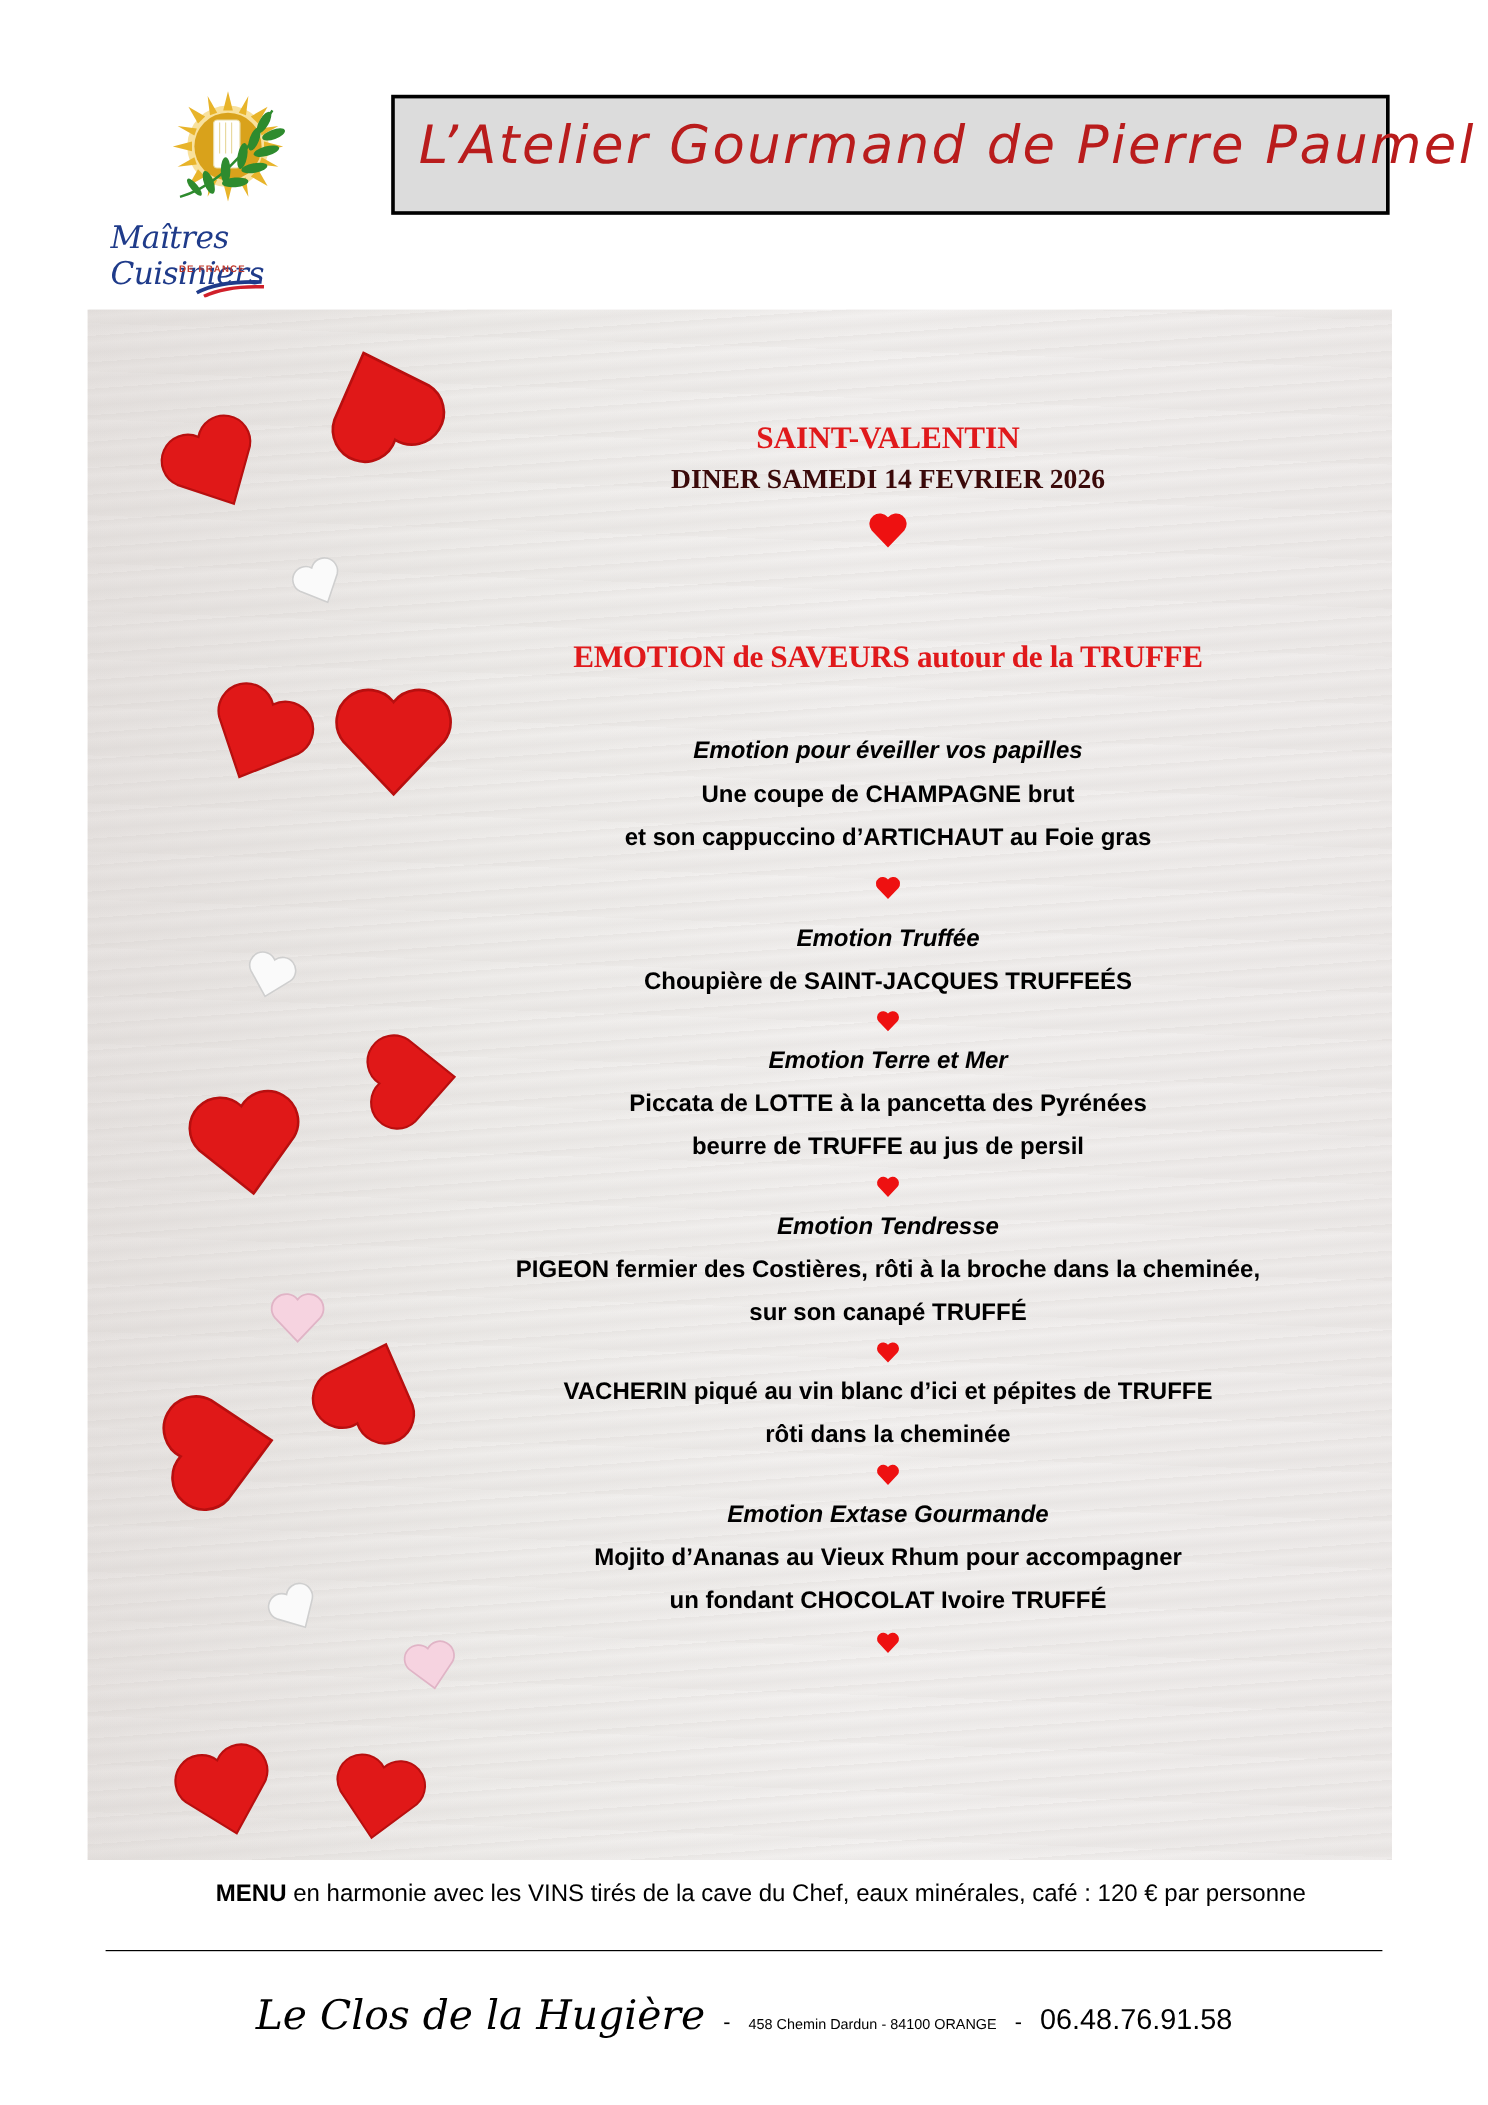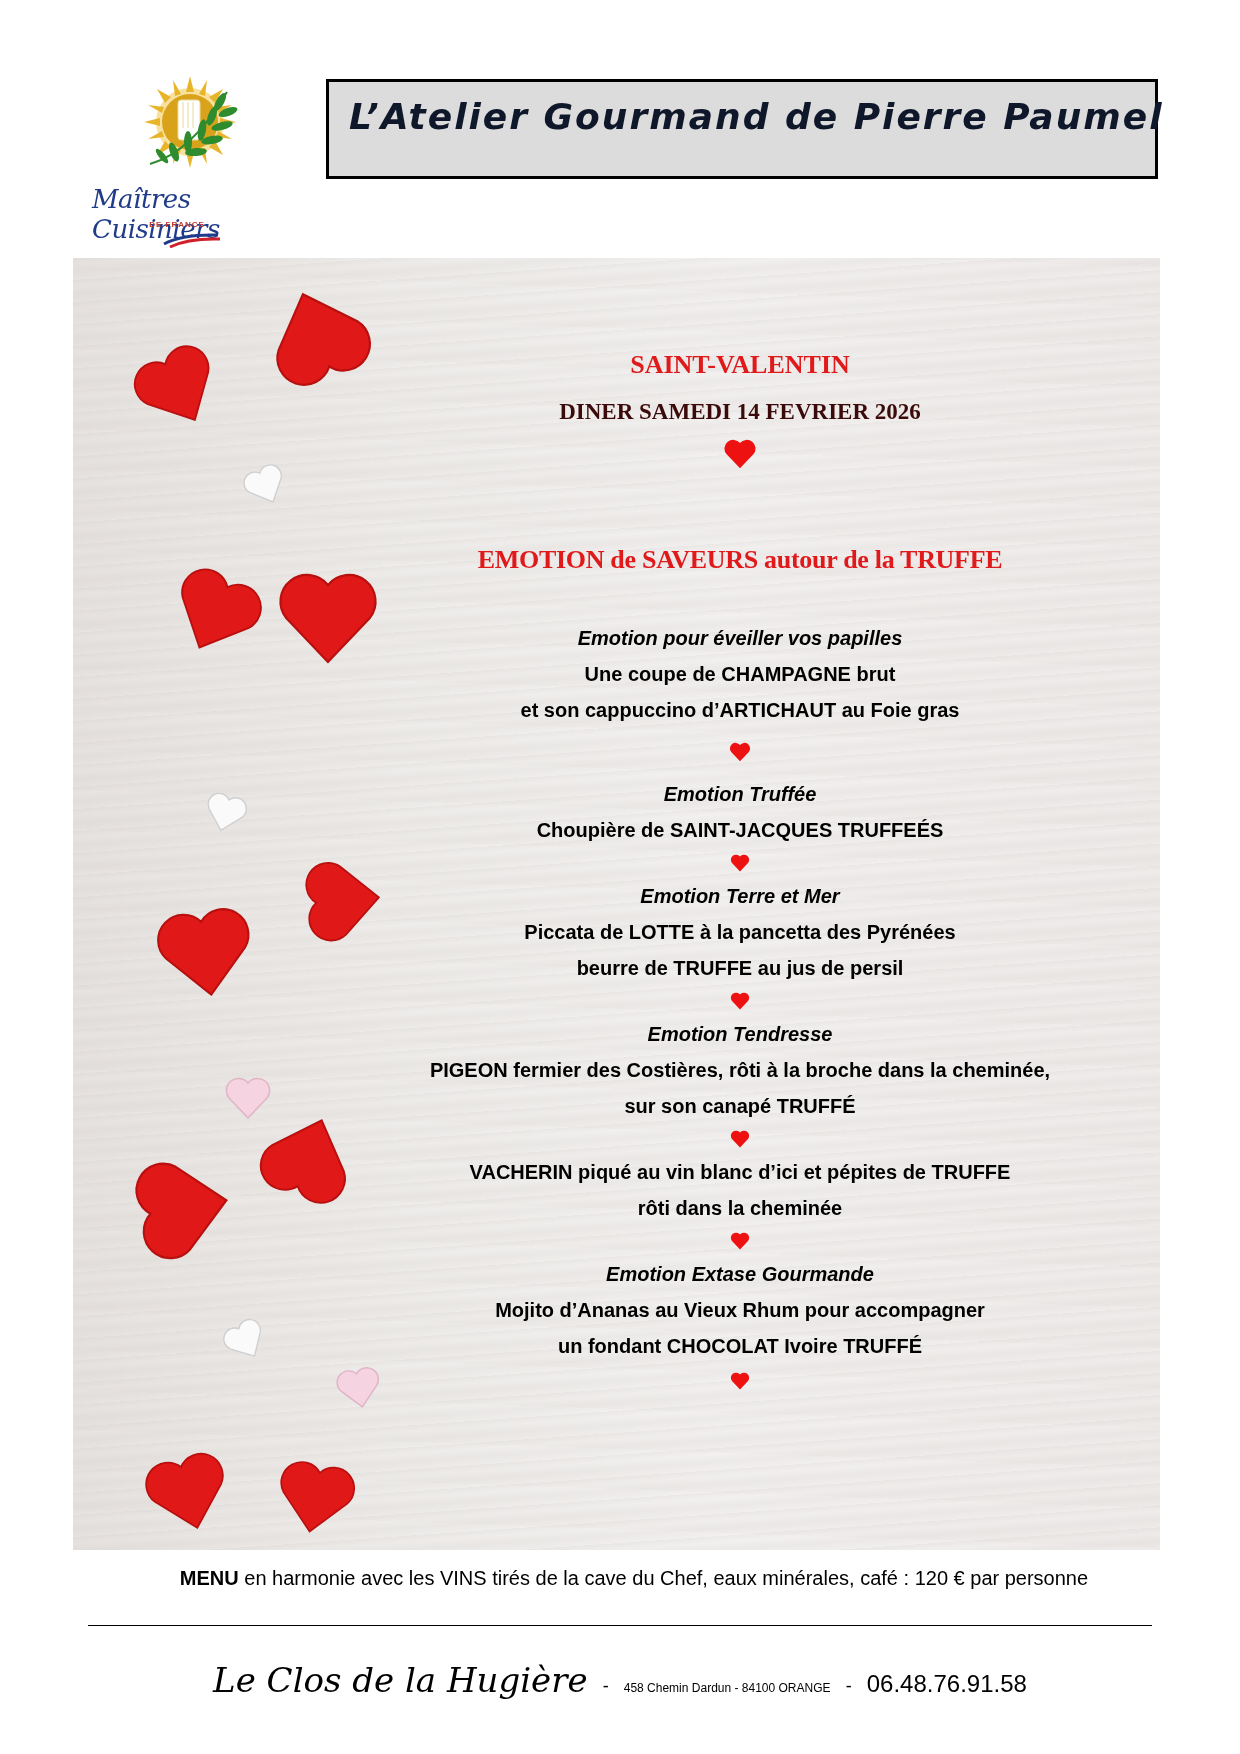--- a/index.html
+++ b/index.html
@@ -7,35 +7,35 @@
 
   
   .logo { position:absolute; left:72px; top:72px; width:210px; height:180px; }
   .logo-emblem { position:absolute; left:60px; top:0; width:120px; height:110px; }
   .logo-script { position:absolute; left:20px; top:112px; width:200px; text-align:left; font-family:"DejaVu Serif", serif; font-style:italic; font-size:26px; color:#1f3b8a; letter-spacing:-0.5px; }
   .logo-sub { position:absolute; left:0; top:148px; width:210px; text-align:center; font-family:"Liberation Sans", sans-serif; font-size:8px; font-weight:bold; color:#c0392b; letter-spacing:1px; }
   .logo-flag { position:absolute; left:90px; top:160px; width:60px; height:16px; }
 
   
   .title-box { position:absolute; left:326px; top:79px; width:832px; height:100px; background:#dcdcdc; border:3px solid #000; box-sizing:border-box; }
-  .title-text { position:absolute; left:20px; top:14px; width:800px; font-family:"DejaVu Sans", sans-serif; font-style:italic; font-weight:bold; font-size:36px; color:#0f172a; letter-spacing:2px; white-space:nowrap; }
+  .title-text { position:absolute; left:20px; top:14px; width:800px; font-family:"DejaVu Sans", sans-serif; font-style:italic; font-weight:normal; font-size:44px; color:#b91c1c; letter-spacing:2px; white-space:nowrap; }
 
   
   .panel { position:absolute; left:73px; top:258px; width:1087px; height:1292px;
     background:
       repeating-linear-gradient(176deg, rgba(200,195,192,0.18) 0px, rgba(255,255,255,0) 6px, rgba(190,185,182,0.12) 14px, rgba(255,255,255,0) 22px),
       repeating-linear-gradient(2deg, rgba(210,205,200,0.10) 0px, rgba(255,255,255,0) 40px),
       linear-gradient(90deg, #e7e3e1 0%, #efedeb 30%, #f3f1f0 60%, #efeceb 100%);
     overflow:hidden; }
   .deco-heart { position:absolute; }
 
   
   .menu { position:absolute; left:380px; top:345px; width:720px; text-align:center; }
   .h-event { font-family:"Liberation Serif", serif; font-weight:bold; font-size:26px; color:#e0191b; margin:0; height:40px; line-height:40px; }
-  .h-date { font-family:"Liberation Serif", serif; font-weight:bold; font-size:23px; color:#3b0a0a; margin-top:12px; height:30px; line-height:30px; }
+  .h-date { font-family:"Liberation Serif", serif; font-weight:bold; font-size:23px; color:#3b0a0a; height:30px; line-height:30px; }
   .sep-big { height:50px; display:flex; justify-content:center; align-items:center; margin-top:2px; }
   .h-theme { font-family:"Liberation Serif", serif; font-weight:bold; font-size:26px; color:#e0191b; margin-top:63px; height:36px; line-height:36px; letter-spacing:-0.3px; }
   .course { font-family:"Liberation Sans", sans-serif; font-size:20px; color:#000; }
   .course .ttl { font-style:italic; font-weight:bold; height:36px; line-height:36px; }
   .course .line { font-weight:bold; height:36px; line-height:36px; }
   .sep { height:34px; display:flex; justify-content:center; align-items:center; }
   .first-course { margin-top:42px; }
 
   
   .price-line { position:absolute; left:0; top:1567px; width:1240px; text-align:center; font-family:"Liberation Sans", sans-serif; font-size:20px; color:#000;padding-left:14px; }

